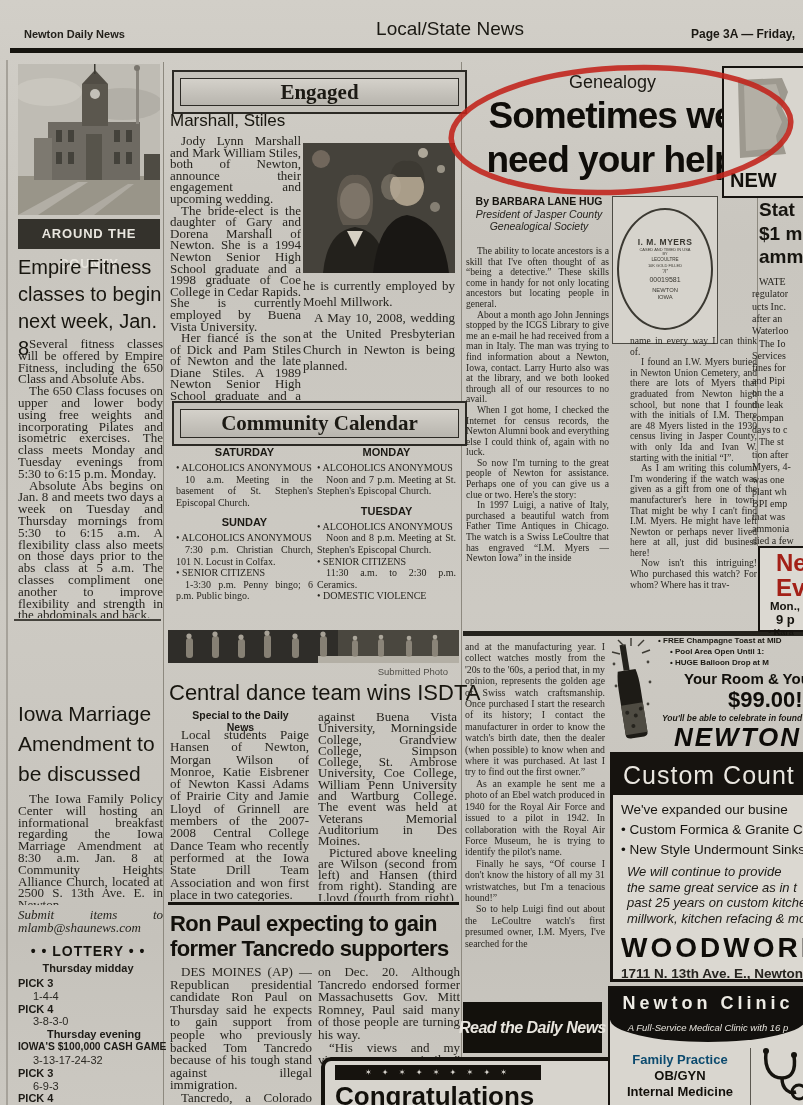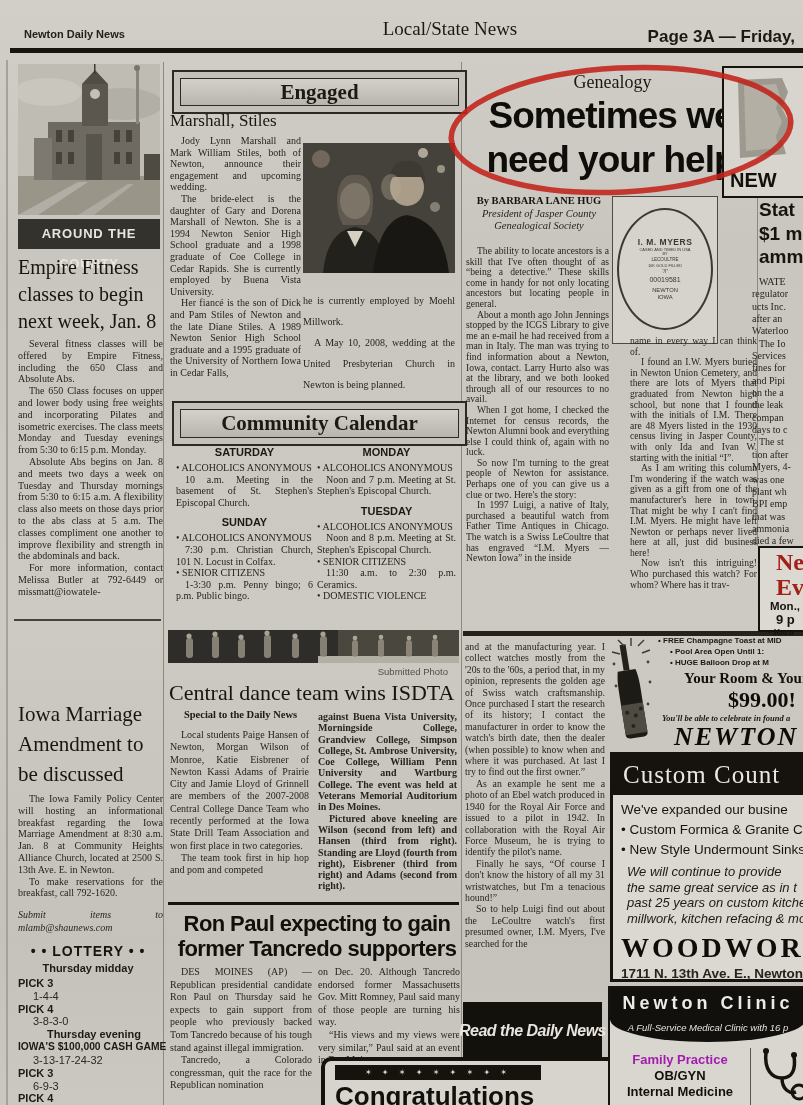--- a/index.html
+++ b/index.html
@@ -1,31 +1,31 @@
 <!DOCTYPE html>
 <html><head>
 <meta charset="utf-8">
 <style>
   html,body{margin:0;padding:0;background:#76736c;}
   #page{position:relative;width:803px;height:1105px;margin:0 auto;overflow:hidden;
         background:linear-gradient(180deg,#d2cfc8 0%,#c9c6bf 22%,#cdcac3 55%,#c5c2bb 85%,#cbc8c1 100%);
         font-family:"Liberation Serif",serif;color:#26241f;}
   .a{position:absolute;}
-  .ser{font-family:Liberation Serif, serif;}
+  .ser{font-family:Liberation Sans, sans-serif;}
   .san{font-family:"Liberation Sans",sans-serif;}
   .c{text-align:center;}
   .r{text-align:right;}
   .b{font-weight:bold;}
   .i{font-style:italic;}
   .nw{white-space:nowrap;}
   .clip{overflow:hidden;}
   p{margin:0;}
   .p{text-indent:11px;}
   .np{text-indent:0;}
-  .txt{font-size:10px;line-height:11.8px;text-align:justify;color:#27251f;overflow:hidden;}
+  .txt{font-size:13px;line-height:11.8px;text-align:justify;color:#27251f;overflow:hidden;}
   .gtxt{font-size:9.6px;line-height:10.6px;}
   .headline{font-weight:normal;color:#18160f;}
   .rule{background:#16140f;}
   .vrule{background:#8d897f;width:1px;}
   
   .dbox{border:2px solid #2c2a25;background:#c4c1ba;padding:6px;}
   .dbox-in{border:1px solid #2c2a25;background:linear-gradient(#d4d1ca,#b8b5ae);
            text-align:center;font-family:"Liberation Serif",serif;font-weight:bold;color:#1c1a14;}
   .banner{background:#34322c;color:#e9e6df;text-align:center;font-family:"Liberation Sans",sans-serif;
           font-weight:bold;letter-spacing:.8px;}
@@ -42,21 +42,21 @@
   .adline{font:13.5px/17px "Liberation Sans",sans-serif;white-space:nowrap;color:#16140f;}
   .watch-l{line-height:1.25;color:#3a3831;font-family:"Liberation Sans",sans-serif;}
 </style>
 </head>
 <body>
 
 <div id="page">
 
   <div class="a san b" style="left:24px;top:28px;font-size:11px;color:#23211b;">Newton Daily News</div>
   <div class="a ser c" style="left:330px;top:18px;width:240px;font-size:19px;color:#1b1913;">Local/State News</div>
-  <div class="a san b r" style="left:620px;top:27px;width:175px;font-size:17px;color:#1b1913;">Page 3A — Friday,</div>
+  <div class="a san b r" style="left:620px;top:27px;width:175px;font-size:12px;color:#1b1913;">Page 3A — Friday,</div>
   <div class="a rule" style="left:10px;top:48px;width:793px;height:5px;"></div>
 
   <div class="a vrule" style="left:163px;top:62px;height:1043px;"></div>
   <div class="a vrule" style="left:461px;top:62px;height:1043px;"></div>
   <div class="a vrule" style="left:757px;top:196px;height:350px;"></div>
   <div class="a" style="left:6px;top:60px;width:2px;height:1045px;background:#a6a29a;"></div>
 
   <div class="a" style="left:18px;top:64px;width:142px;height:151px;">
     <svg width="142" height="151" viewBox="0 0 142 151">
       <rect width="142" height="151" fill="#bfbcb4"></rect>
@@ -140,21 +140,21 @@
       <ellipse cx="52" cy="58" rx="15" ry="18" fill="#b6ad9c"></ellipse>
       <path d="M34,56 Q36,30 52,32 Q70,30 70,58 Q70,76 64,82 L40,82 Q34,72 34,56" fill="#6a6257" opacity="0.75"></path>
       <path d="M20,130 Q24,88 52,84 Q80,88 84,130 Z" fill="#23211c"></path>
       <polygon points="44,88 52,104 60,88" fill="#d6d0c3"></polygon>
       <ellipse cx="104" cy="44" rx="17" ry="19" fill="#a99d89"></ellipse>
       <path d="M86,40 Q88,16 104,18 Q122,16 122,42 L118,34 L90,34 Z" fill="#3d3a33"></path>
       <path d="M70,130 Q76,76 104,72 Q140,78 146,130 Z" fill="#191714"></path>
       <ellipse cx="88" cy="44" rx="10" ry="13" fill="#b6ad9c" opacity="0.35"></ellipse>
     </svg>
   </div>
-  <div class="a txt" style="left:303px;top:290px;width:152px;height:122px;line-height:21px;">
+  <div class="a txt" style="left:303px;top:278px;width:152px;height:122px;line-height:16px;">
     <p class="np">he is currently employed by Moehl Millwork.</p>
     <p class="p">A May 10, 2008, wedding at the United Presbyterian Church in Newton is being planned.</p>
   </div>
 
   <div class="a dbox" style="left:172px;top:401px;width:279px;">
     <div class="dbox-in" style="font-size:21px;line-height:27px;">Community Calendar</div>
   </div>
   <div class="a clip" style="left:176px;top:438px;width:137px;height:192px;">
     <div class="calh">SATURDAY</div>
     <div class="cali">• ALCOHOLICS ANONYMOUS</div>
@@ -209,27 +209,27 @@
     </svg>
   </div>
   <div class="a san r" style="left:300px;top:666px;width:148px;font-size:9.5px;color:#504e48;">Submitted Photo</div>
 
   <div class="a ser headline nw" style="left:169px;top:680px;width:292px;font-size:22px;">Central dance team wins ISDTA</div>
   <div class="a ser b c" style="left:178px;top:709px;width:125px;font-size:10.5px;color:#1b1914;">Special to the Daily News</div>
   <div class="a txt" style="left:170px;top:729px;width:139px;height:172px;line-height:12.3px;">
     <p class="p">Local students Paige Hansen of Newton, Morgan Wilson of Monroe, Katie Eisbrener of Newton Kassi Adams of Prairie City and Jamie Lloyd of Grinnell are members of the 2007-2008 Central College Dance Team who recently performed at the Iowa State Drill Team Association and won first place in two categories.</p>
     <p class="p">The team took first in hip hop and pom and competed</p>
   </div>
-  <div class="a txt" style="left:318px;top:711px;width:139px;height:190px;line-height:11.3px;font-weight:bold;">
+  <div class="a txt" style="left:318px;top:711px;width:139px;height:190px;line-height:11.3px;">
     <p class="np">against Buena Vista University, Morningside College, Grandview College, Simpson College, St. Ambrose University, Coe College, William Penn University and Wartburg College. The event was held at Veterans Memorial Auditorium in Des Moines.</p>
     <p class="p">Pictured above kneeling are Wilson (second from left) and Hansen (third from right). Standing are Lloyd (fourth from right), Eisbrener (third from right) and Adams (second from right).</p>
   </div>
 
   <div class="a rule" style="left:168px;top:902px;width:291px;height:3px;"></div>
-  <div class="a san b" style="left:170px;top:911px;width:294px;font-size:22px;line-height:25px;letter-spacing:-0.6px;color:#12100b;text-align:center;">Ron Paul expecting to gain former Tancredo supporters</div>
+  <div class="a san b" style="left:170px;top:911px;width:294px;font-size:22px;line-height:25px;letter-spacing:-0.6px;color:#12100b;">Ron Paul expecting to gain former Tancredo supporters</div>
   <div class="a txt" style="left:170px;top:966px;width:142px;height:139px;line-height:12.6px;">
     <p class="p">DES MOINES (AP) — Republican presidential candidate Ron Paul on Thursday said he expects to gain support from people who previously backed Tom Tancredo because of his tough stand against illegal immigration.</p>
     <p class="p">Tancredo, a Colorado congressman, quit the race for the Republican nomination</p>
   </div>
   <div class="a txt" style="left:318px;top:966px;width:142px;height:100px;line-height:12.6px;">
     <p class="np">on Dec. 20. Although Tancredo endorsed former Massachusetts Gov. Mitt Romney, Paul said many of those people are turning his way.</p>
     <p class="p">“His views and my views were very similar,” Paul said at an event in Des Moines.</p>
   </div>
 
   <div class="a" style="left:321px;top:1057px;width:286px;height:60px;background:#d7d4cd;border:4px solid #16130e;border-radius:10px 6px 0 0;">
@@ -278,21 +278,21 @@
 
   <div class="a" style="left:463px;top:631px;width:340px;height:5px;background:#24221c;"></div>
 
   <div class="a txt" style="left:465px;top:641px;width:140px;height:358px;font-size:9.8px;line-height:11.4px;">
     <p class="np">and at the manufacturing year. I collect watches mostly from the '20s to the '60s, a period that, in my opinion, represents the golden age of Swiss watch craftsmanship. Once purchased I start the research of its history; I contact the manufacturer in order to know the watch's birth date, then the dealer (when possible) to know when and where it was purchased. At last I try to find out the first owner.”</p>
     <p class="p">As an example he sent me a photo of an Ebel watch produced in 1940 for the Royal Air Force and issued to a pilot in 1942. In collaboration with the Royal Air Force Museum, he is trying to identify the pilot's name.</p>
     <p class="p">Finally he says, “Of course I don't know the history of all my 31 wristwatches, but I'm a tenacious hound!”</p>
     <p class="p">So to help Luigi find out about the LeCoultre watch's first presumed owner, I.M. Myers, I've searched for the</p>
   </div>
 
-  <div class="a" style="left:463px;top:1002px;width:139px;height:58px;background:#13110c;display:flex;align-items:center;justify-content:center;">
+  <div class="a" style="left:463px;top:1002px;width:139px;height:51px;background:#13110c;display:flex;align-items:center;justify-content:center;">
     <span class="san b i nw" style="font-size:16px;color:#e8e5de;letter-spacing:-0.5px;">Read the Daily News</span>
   </div>
 
   <div class="a" style="left:722px;top:66px;width:90px;height:128px;background:#d8d5ce;border:2px solid #16130f;">
     <svg class="a" style="left:8px;top:6px;" width="62" height="90" viewBox="0 0 62 90">
       <path d="M6,6 L50,4 L56,18 L50,34 L58,50 L50,66 L54,80 L8,84 Z" fill="#9d998f"></path>
       <path d="M12,12 L44,10 L48,22 L44,34 L50,48 L44,62 L46,74 L14,77 Z" fill="#b3afa5"></path>
     </svg>
     <div class="a san b nw" style="left:6px;bottom:4px;font-size:20px;color:#12100b;">NEW</div>
   </div>
@@ -383,21 +383,21 @@
       </div>
     <div class="ser b nw" style="margin:6px 0 0 8px;font-size:28px;letter-spacing:3px;color:#0f0d09;">WOODWORK</div>
     <div class="san b nw" style="margin:2px 0 0 8px;font-size:13.5px;">1711 N. 13th Ave. E., Newton</div>
     <div class="san b nw" style="margin:2px 0 0 58px;font-size:13.5px;">Gary Osborn - Owner</div>
   </div>
 
   <div class="a" style="left:608px;top:986px;width:200px;height:125px;background:#d9d6cf;border:2px solid #16130f;box-sizing:border-box;">
     <div class="san b c nw" style="height:30px;background:#12100d;color:#eceae3;font-size:18px;line-height:30px;letter-spacing:4px;">Newton Clinic</div>
     <div class="san i c nw" style="height:24px;background:#12100d;color:#e6e3dc;font-size:9.5px;line-height:19px;border-radius:0 0 50% 50% / 0 0 95% 95%;">A Full-Service Medical Clinic with 16 p</div>
     <div class="a c" style="left:6px;top:64px;width:128px;">
-      <div class="san b" style="font-size:13px;line-height:16px;color:#a21caf;">Family Practice</div>
+      <div class="san b" style="font-size:13px;line-height:16px;color:#0c4a6e;">Family Practice</div>
       <div class="san b" style="font-size:13px;line-height:16px;color:#12100b;">OB/GYN</div>
       <div class="san b" style="font-size:13px;line-height:16px;color:#12100b;">Internal Medicine</div>
     </div>
     <div class="a" style="left:140px;top:60px;width:1px;height:60px;background:#5b5850;"></div>
     <svg class="a" style="left:146px;top:60px;" width="52" height="58" viewBox="0 0 52 58">
       <path d="M10,4 C8,22 16,30 26,30 C36,30 40,22 38,8" fill="none" stroke="#15130e" stroke-width="3.5"></path>
       <circle cx="10" cy="3" r="3" fill="#15130e"></circle>
         <circle cx="38" cy="7" r="3" fill="#15130e"></circle>
       <path d="M26,30 C26,42 34,46 40,44" fill="none" stroke="#15130e" stroke-width="3.5"></path>
       <circle cx="43" cy="44" r="7" fill="none" stroke="#15130e" stroke-width="3"></circle>

